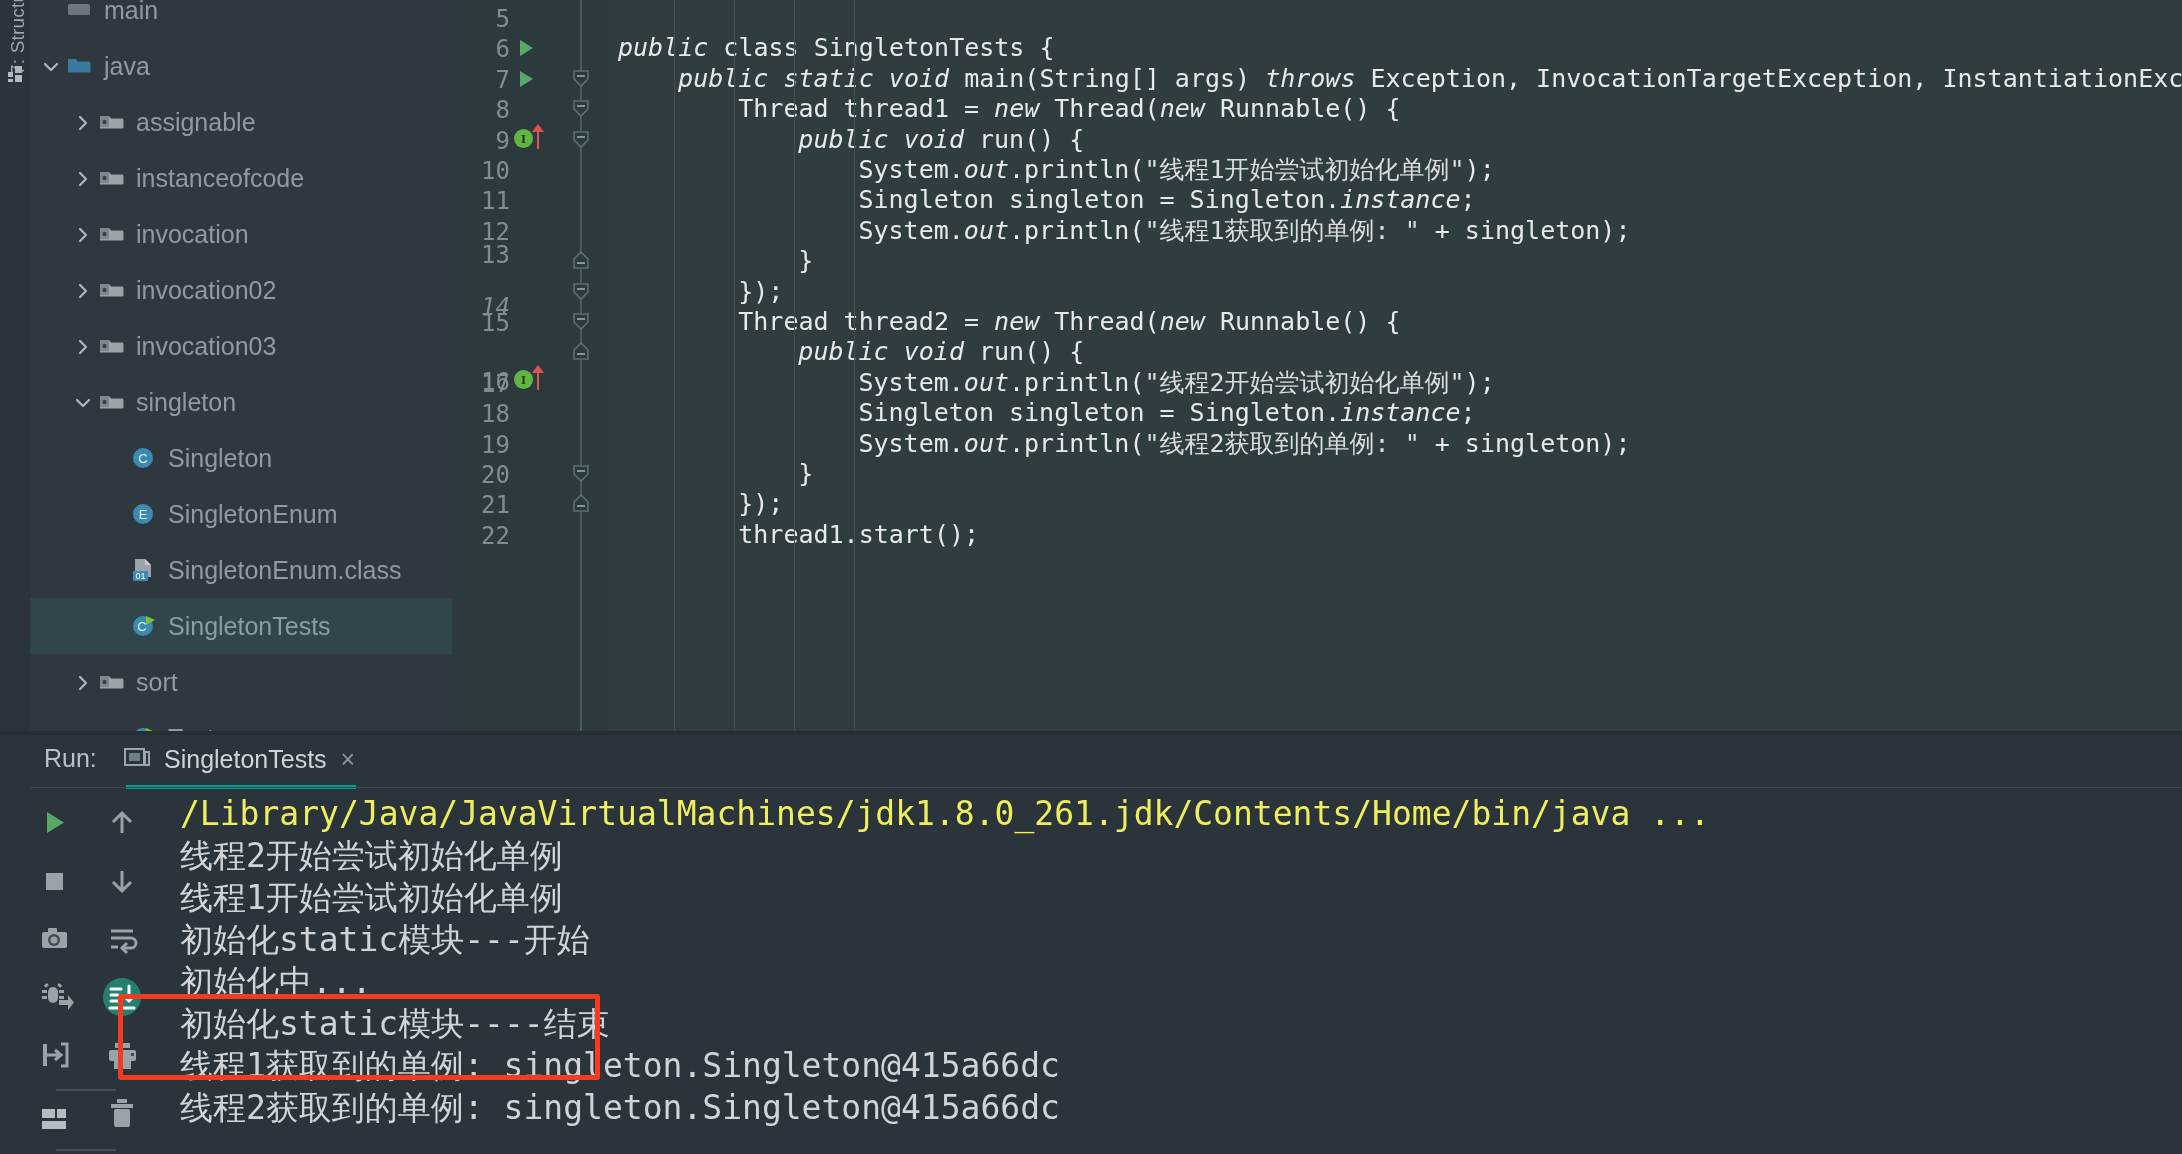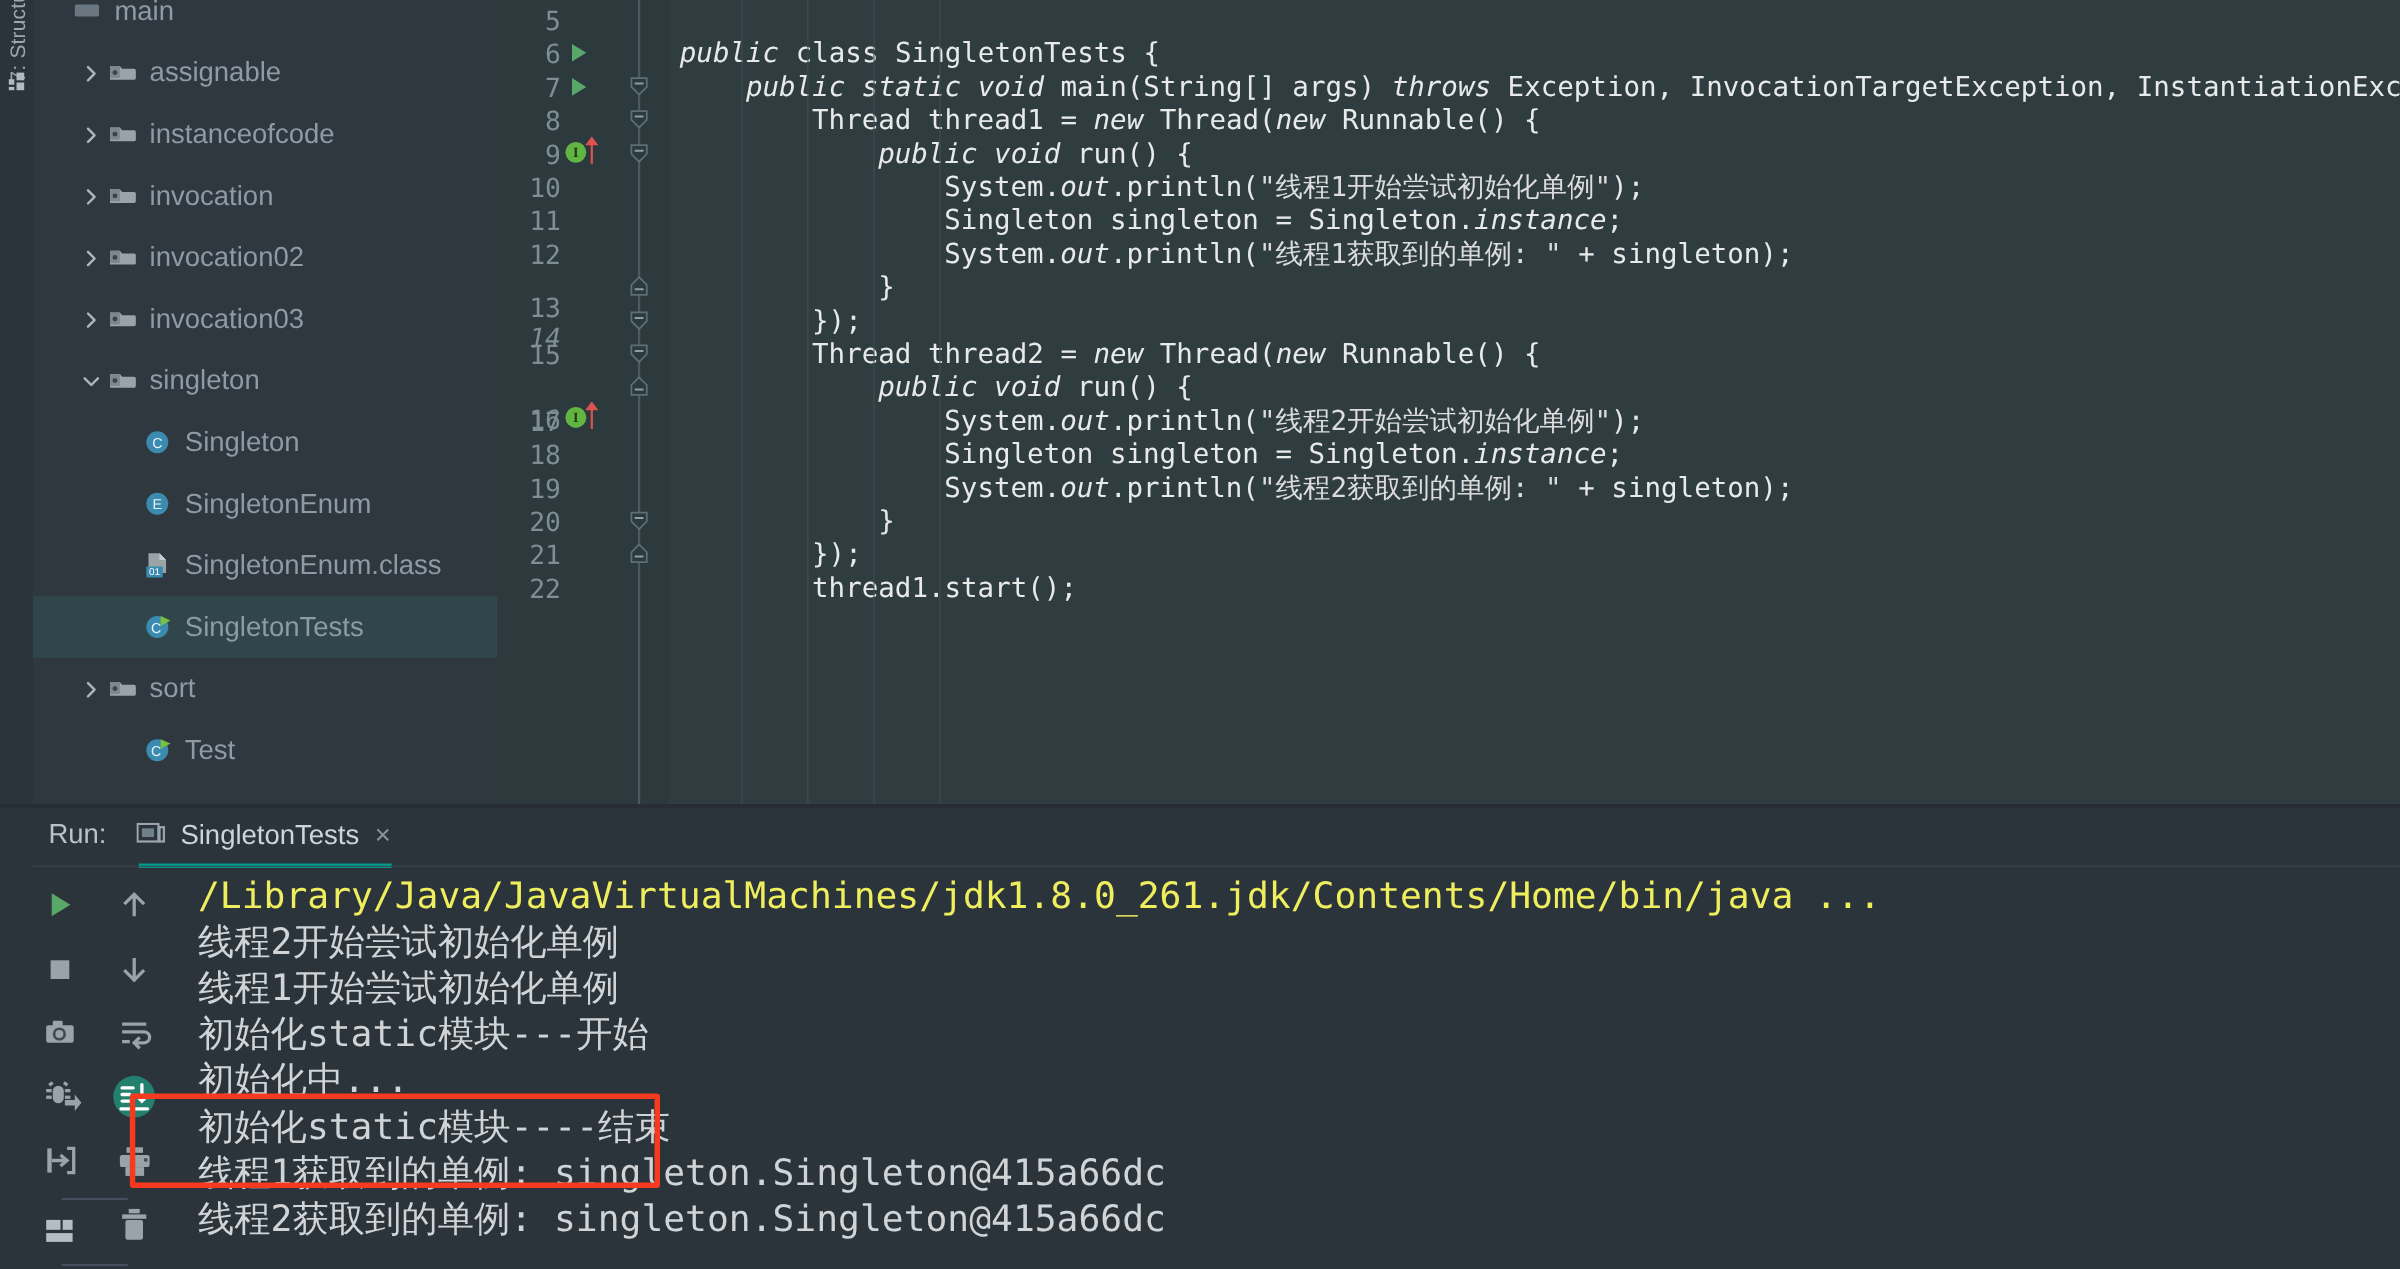--- a/index.html
+++ b/index.html
@@ -298,20 +298,31 @@
   </div>
 
   <div class="tree" id="tree">
       <div class="tree-row" style="padding-left: 8px; margin-top: -18px;">
         <span class="twisty"></span>
         <span class="ico"><svg width="30" height="28" viewBox="0 0 30 28">
             <rect x="2" y="8" width="22" height="11" rx="1.5" fill="#6a7780"></rect>
           </svg></span>
         <span class="tree-label">main</span>
       </div>
+      <div class="tree-row" style="padding-left: 8px; margin-top: 0px;">
+        <span class="twisty">
+          <svg width="18" height="18" viewBox="0 0 18 18">
+            <path d="M3 6 l6 6 6 -6" fill="none" stroke="#aeb6bb" stroke-width="2.2" stroke-linecap="round" stroke-linejoin="round"></path>
+          </svg>
+        </span>
+        <span class="ico"><svg width="30" height="28" viewBox="0 0 30 28">
+            <path d="M2 7h8l2 2.5h11a1.5 1.5 0 0 1 1.5 1.5v8a1.5 1.5 0 0 1-1.5 1.5H2z" fill="#3b7a9e"></path>
+          </svg></span>
+        <span class="tree-label">java</span>
+      </div>
       <div class="tree-row" style="padding-left: 40px; margin-top: 0px;">
         <span class="twisty">
           <svg width="18" height="18" viewBox="0 0 18 18">
             <path d="M6 3 l6 6 -6 6" fill="none" stroke="#aeb6bb" stroke-width="2.2" stroke-linecap="round" stroke-linejoin="round"></path>
           </svg>
         </span>
         <span class="ico"><svg width="30" height="28" viewBox="0 0 30 28">
             <path d="M2 8h9l2 2.5h11a1.5 1.5 0 0 1 1.5 1.5v7a1.5 1.5 0 0 1-1.5 1.5H2z" fill="#9aa3a8"></path>
             <rect x="2" y="8" width="9" height="11" rx="1" fill="#7d878d"></rect>
             <circle cx="6.5" cy="14" r="2.2" fill="#39434a"></circle>
@@ -466,21 +477,21 @@
         </div>
         <div class="gutter-line" style="top: 155px;">
           <span class="gutter-num">10</span>
         </div>
         <div class="gutter-line" style="top: 185.4px;">
           <span class="gutter-num">11</span>
         </div>
         <div class="gutter-line" style="top: 215.8px;">
           <span class="gutter-num">12</span>
         </div>
-        <div class="gutter-line" style="top: 264px;">
+        <div class="gutter-line" style="top: 239px;">
           <span class="gutter-num">13</span>
         </div>
         <div class="gutter-line" style="top: 291px; font-style: italic;">
           <span class="gutter-num">14</span>
         </div>
         <div class="gutter-line" style="top: 307px;">
           <span class="gutter-num">15</span>
         </div>
         <div class="gutter-line" style="top: 337.4px; margin-top: 29px;">
           <span class="gutter-num">16</span>

